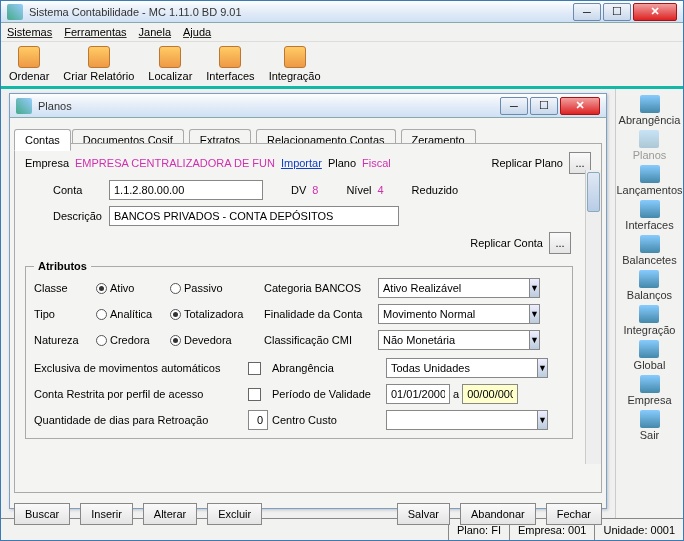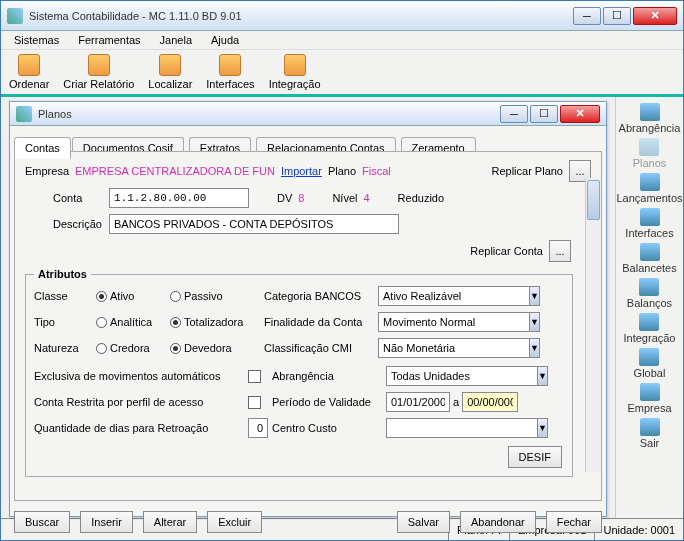--- a/index.html
+++ b/index.html
@@ -1,26 +1,26 @@
 <!DOCTYPE html>
 <html><head>
 <meta charset="utf-8">
 <style>
 * { box-sizing: border-box; font-family: Tahoma, Arial, sans-serif; font-size: 11px; }
 body { margin: 0; background: #fff; }
 .window { width: 684px; height: 541px; border: 1px solid #3a7ab5; background: #f0f0f0; display: flex; flex-direction: column; }
-.titlebar { background: linear-gradient(#fdfefe,#e6eef8 45%,#cfe0f5); height: 30px; display: flex; align-items: center; padding: 0 6px; border-bottom: 1px solid #8aa; }
+.titlebar { background: linear-gradient(#fdfefe,#e6eef8 45%,#cfe0f5); height: 22px; display: flex; align-items: center; padding: 0 6px; border-bottom: 1px solid #8aa; }
 .titlebar .ico { width: 16px; height: 16px; background: linear-gradient(45deg,#4a8,#9cf); margin-right: 6px; border-radius: 2px; }
 .titlebar .title { flex: 1; color: #333; }
 .winbtns { display: flex; gap: 2px; }
 .winbtn { width: 28px; height: 18px; background: linear-gradient(#f3f6fa,#c8d8ec); border: 1px solid #6a8ab0; border-radius: 2px; display: flex; align-items: center; justify-content: center; }
 .winbtn.close { background: linear-gradient(#f2a0a0,#d22); border-color: #a11; color: #fff; font-weight: bold; width: 44px; }
 .winbtn.close span { color: #fff; }
 .menubar { background: #f2f2f0; padding: 3px 6px; display: flex; gap: 12px; border-bottom: 1px solid #ddd; }
-.menubar span { text-decoration-color: #333; cursor: default; margin-left: 7px; }
+.menubar span { text-decoration: underline; text-decoration-color: #333; cursor: default; }
 .toolbar { background: #f2f2f0; padding: 4px 8px; display: flex; gap: 14px; border-bottom: 3px solid #14b8a6; }
 .tbitem { display: flex; flex-direction: column; align-items: center; gap: 2px; font-size: 10px; }
 .tbico { width: 22px; height: 22px; background: linear-gradient(#fc6,#e94); border: 1px solid #b73; border-radius: 3px; }
 .body { flex: 1; display: flex; position: relative; }
 .rightbar { width: 68px; background: #f2f2f0; border-left: 1px solid #ccc; display: flex; flex-direction: column; align-items: center; padding: 6px 2px; gap: 4px; }
 .rbitem { display: flex; flex-direction: column; align-items: center; font-size: 10px; color: #333; gap: 1px; }
 .rbitem.dim { color: #999; }
 .rbico { width: 20px; height: 18px; background: linear-gradient(#8cf,#48a); border-radius: 2px; }
 .mdi { width: 598px; height: 416px; position: absolute; left: 8px; top: 4px; background: #f4f4f2; border: 1px solid #7aa0c8; box-shadow: 1px 1px 3px rgba(0,0,0,.2); }
 .mdi .titlebar { height: 24px; }
@@ -145,21 +145,21 @@
           <span class="val-blue">Importar</span>
           <span class="lbl">Plano</span>
           <span class="val-pink">Fiscal</span>
           <span style="flex:1"></span>
           <span class="lbl">Replicar Plano</span>
           <button class="btn3d btn-sm">...</button>
         </div>
 
         <div class="row" style="margin-left:28px;">
           <span class="lbl" style="width:50px">Conta</span>
-          <input class="input" style="width: 140px; font-family: Liberation Mono, monospace;" value="1.1.2.80.00.00">
+          <input class="input" style="width: 154px;" value="1.1.2.80.00.00">
           <span style="width:16px"></span>
           <span class="lbl">DV</span>
           <span class="val-pink">8</span>
           <span style="width:16px"></span>
           <span class="lbl">Nível</span>
           <span class="val-pink">4</span>
           <span style="width:16px"></span>
           <span class="lbl">Reduzido</span>
         </div>
 
@@ -243,23 +243,20 @@
 
             <span class="lbl">Quantidade de dias para Retroação</span>
             <input class="input" style="width: 20px; text-align: right;" value="0">
             <span class="lbl">Centro Custo</span>
             <div class="combo">
                 <input class="input" style="">
                 <div class="drop">▼</div>
               </div>
           </div>
 
-          <div style="display:flex; justify-content:flex-end; margin-top:8px; margin-right:2px;">
-            <button class="btn3d">DESIF</button>
-          </div>
         </fieldset>
       </div>
 
       <div class="btnrow">
         <button class="btn3d">Buscar</button>
         <button class="btn3d">Inserir</button>
         <button class="btn3d">Alterar</button>
         <button class="btn3d">Excluir</button>
         <div class="spacer"></div>
         <button class="btn3d">Salvar</button>

